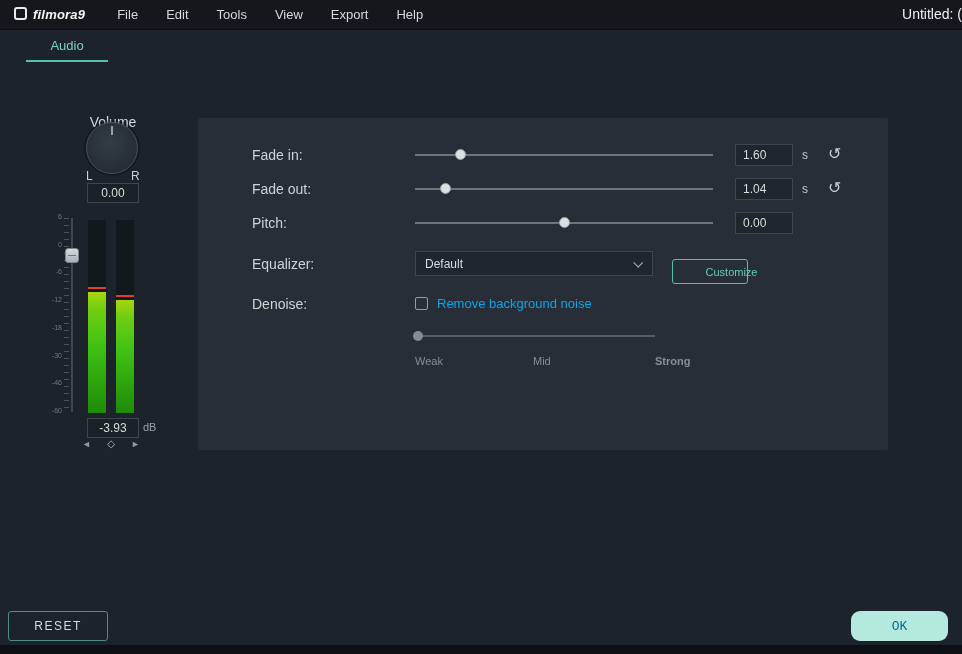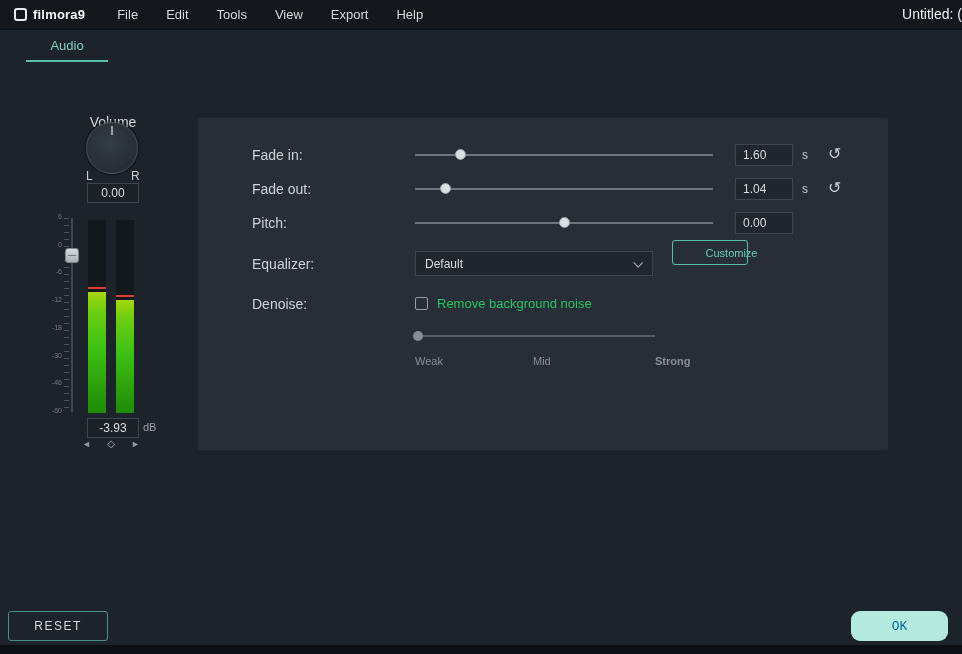--- a/index.html
+++ b/index.html
@@ -4,21 +4,21 @@
 <style>
   * { margin:0; padding:0; box-sizing:border-box; }
   html,body { width:962px; height:654px; background:#1d232a; overflow:hidden;
               font-family:"Liberation Sans", sans-serif; }
   .app { position:relative; width:962px; height:654px; background:#1d232a; }
 
   
   .menubar { position:absolute; top:0; left:0; width:962px; height:30px;
              background:#14181d; border-bottom:1px solid #0c0f13;
              display:flex; align-items:center; }
-  .logo { display:flex; align-items:center; margin-left:14px; gap:6px; }
+  .logo { display:flex; margin-left:14px; gap:6px;font-style:italic; }
   .logo-mark { width:13px; height:13px; border:2px solid #e8eaec; border-radius:3px; }
   .logo-text { color:#f2f4f5; font-size:13px; font-weight:bold; letter-spacing:.2px; }
   .menu-items { display:flex; margin-left:22px; gap:8px; }
   .menu-item { color:#d4d8db; font-size:13px; padding:4px 10px; cursor:default; }
   .project-title { position:absolute; right:0px; top:6px; color:#eceef0; font-size:14px; white-space:nowrap; }
 
   
   .tabbar { position:absolute; top:31px; left:16px; width:962px; height:31px; }
   .tab { position:absolute; left:10px; top:0; width:82px; height:31px;
          display:flex; align-items:center; justify-content:center;
@@ -86,21 +86,21 @@
   .dd-chevron { position:absolute; right:11px; top:8px; width:7px; height:7px;
                 border-right:1.5px solid #aeb4ba; border-bottom:1.5px solid #aeb4ba;
                 transform:rotate(45deg) translateY(-1px); }
   .customize-btn { position:absolute; left:474px; width:76px; height:25px;
                    border:1px solid #55beab; border-radius:3px; background:transparent;
                    color:#66c9b6; font-size:11px; display:flex; align-items:center;
                    justify-content:center; cursor:pointer; }
 
   .checkbox { position:absolute; left:217px; width:13px; height:13px;
               border:1px solid #959ca3; border-radius:2px; background:transparent; }
-  .checkbox-label { position:absolute; left:239px; color:#22c55e; font-size:13px; }
+  .checkbox-label { position:absolute; left:239px; color:#0ea5e9; font-size:13px; }
 
   .dn-slider { position:absolute; left:217px; width:240px; height:16px; }
   .dn-slider .track { position:absolute; left:0; right:0; top:7px; height:2px; background:#565c63; }
   .dn-slider .handle { position:absolute; top:3px; width:10px; height:10px; border-radius:50%;
                        background:#878d94; margin-left:-2px; }
   .level-label { position:absolute; color:#878e95; font-size:11px; }
 
   
   .reset-btn { position:absolute; left:8px; top:611px; width:100px; height:30px;
                border:1px solid #4f8d82; border-radius:3px; background:transparent;
@@ -202,21 +202,21 @@
       <div class="track"></div>
       <div class="handle" style="left:50%;"></div>
     </div>
     <div class="field" style="top:94px;">0.00</div>
 
     <span class="row-label" style="top:138px;">Equalizer:</span>
     <div class="dropdown" style="top:133px;">
       <span>Default</span>
       <span class="dd-chevron"></span>
     </div>
-    <div class="customize-btn" style="top:122px;padding-left:43px;">Customize</div>
+    <div class="customize-btn" style="top:141px;padding-left:43px;">Customize</div>
 
     <span class="row-label" style="top:178px;">Denoise:</span>
     <div class="checkbox" style="top:179px;"></div>
     <span class="checkbox-label" style="top:178px;">Remove background noise</span>
 
     <div class="dn-slider" style="top:210px;">
       <div class="track"></div>
       <div class="handle" style="left:0%;"></div>
     </div>
     <span class="level-label" style="top:237px; left:217px;">Weak</span>

